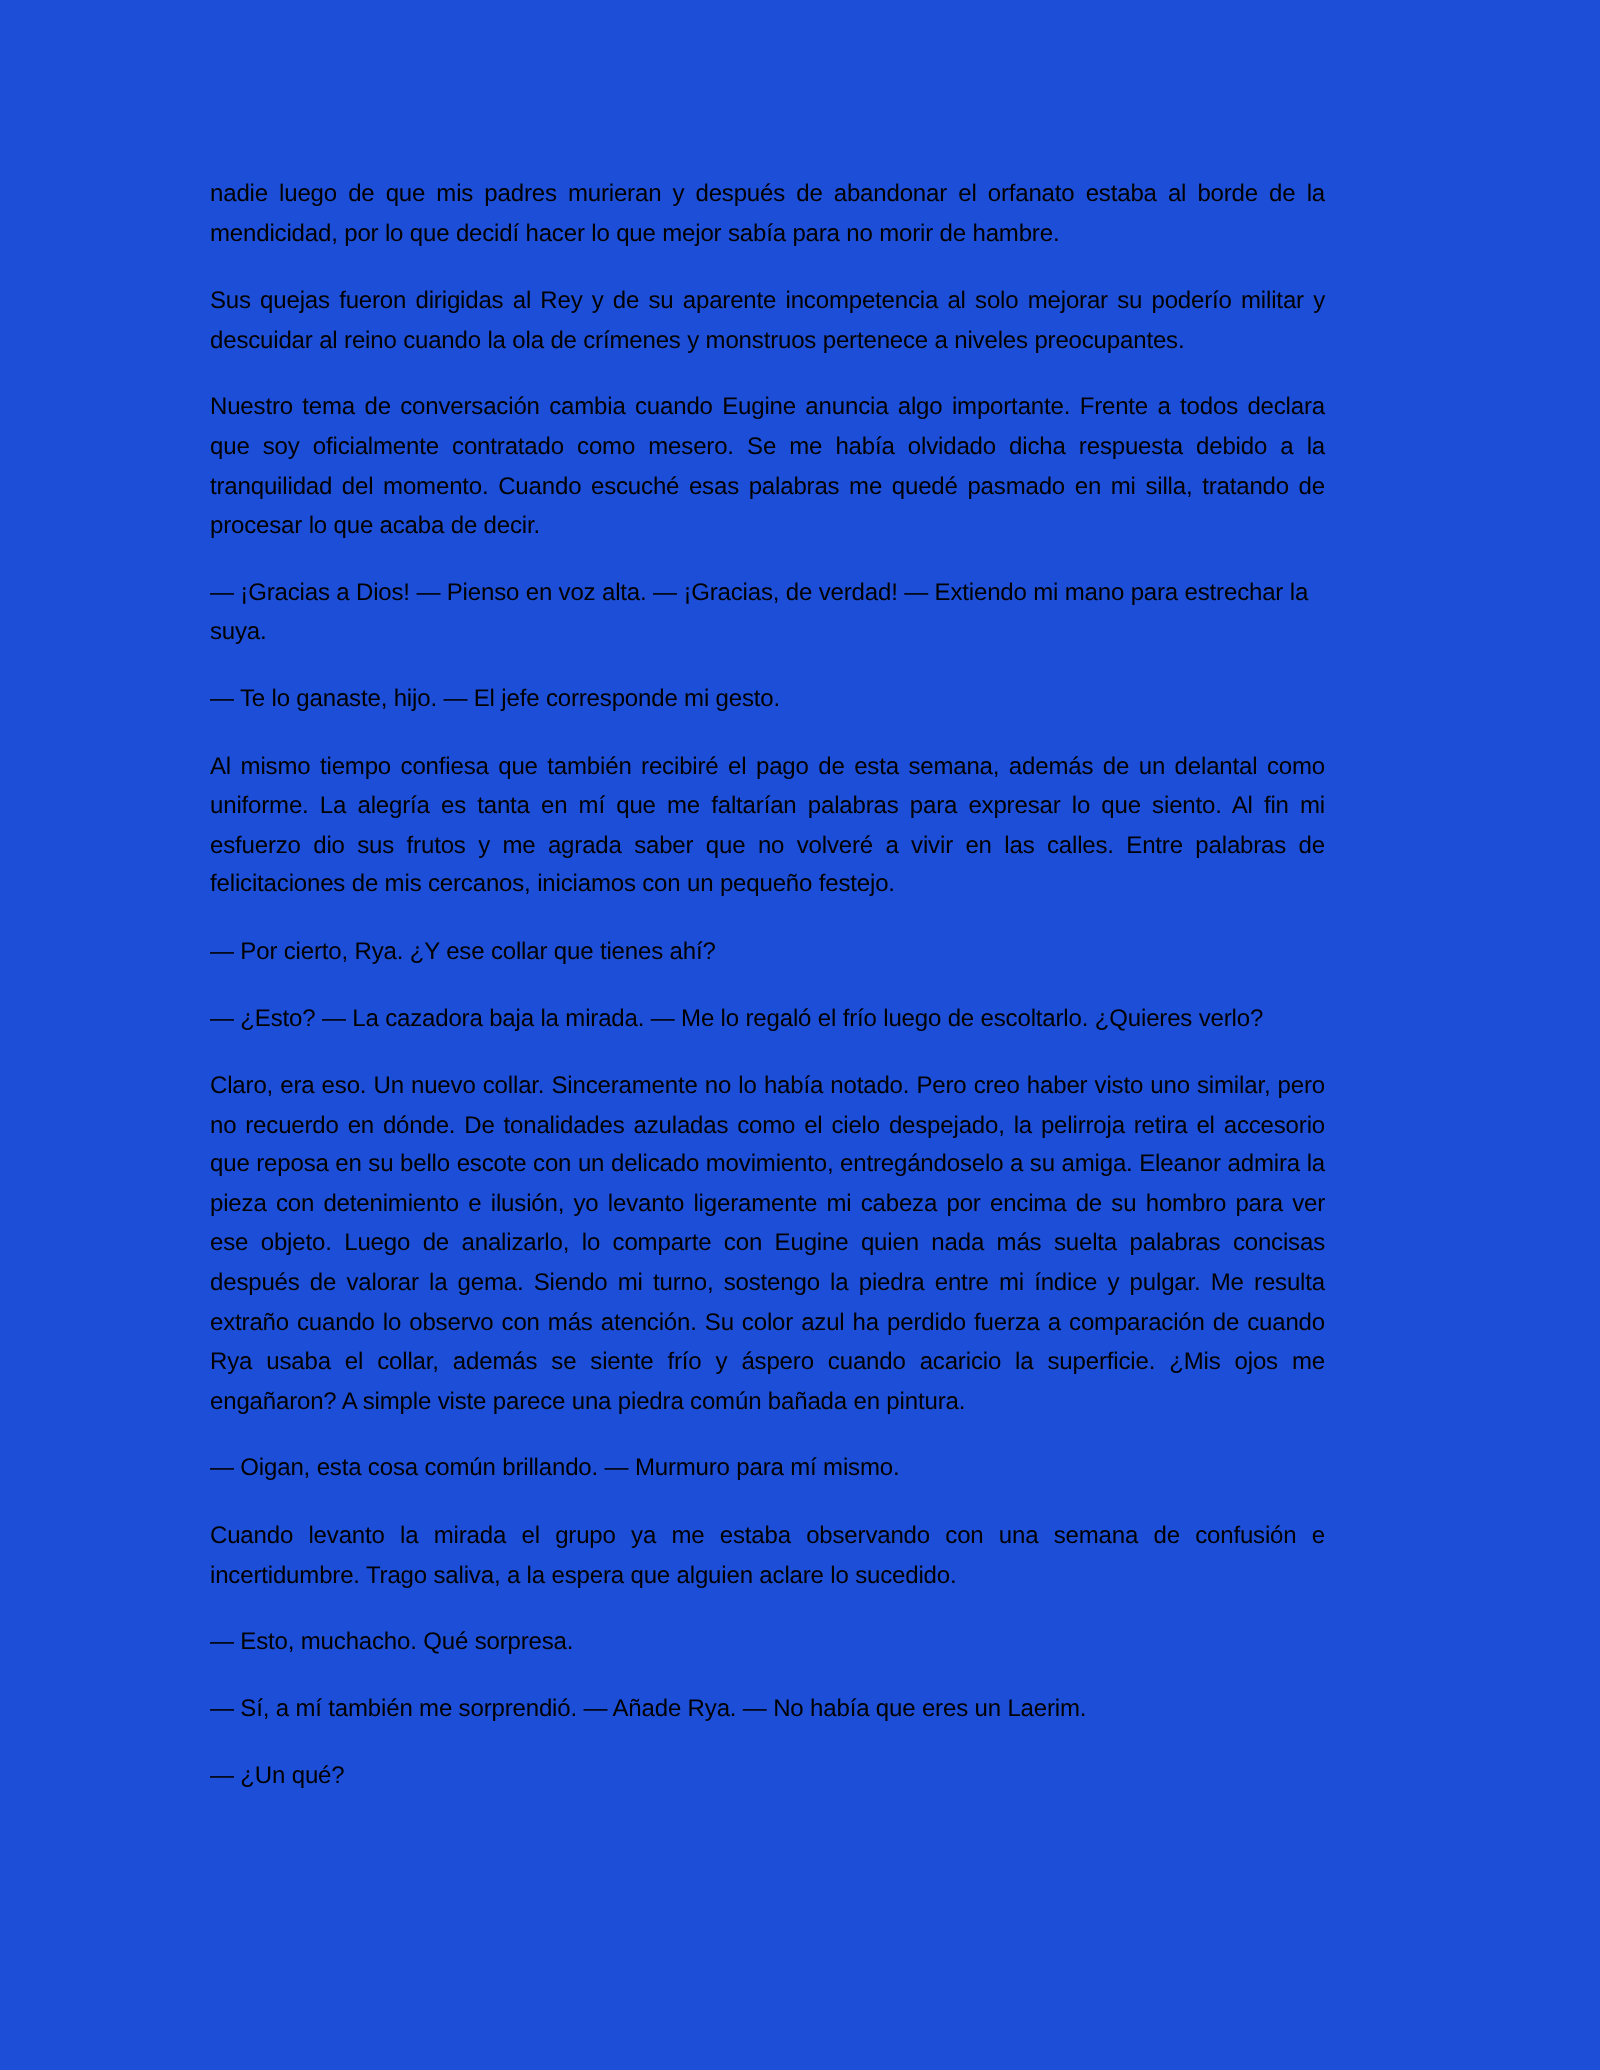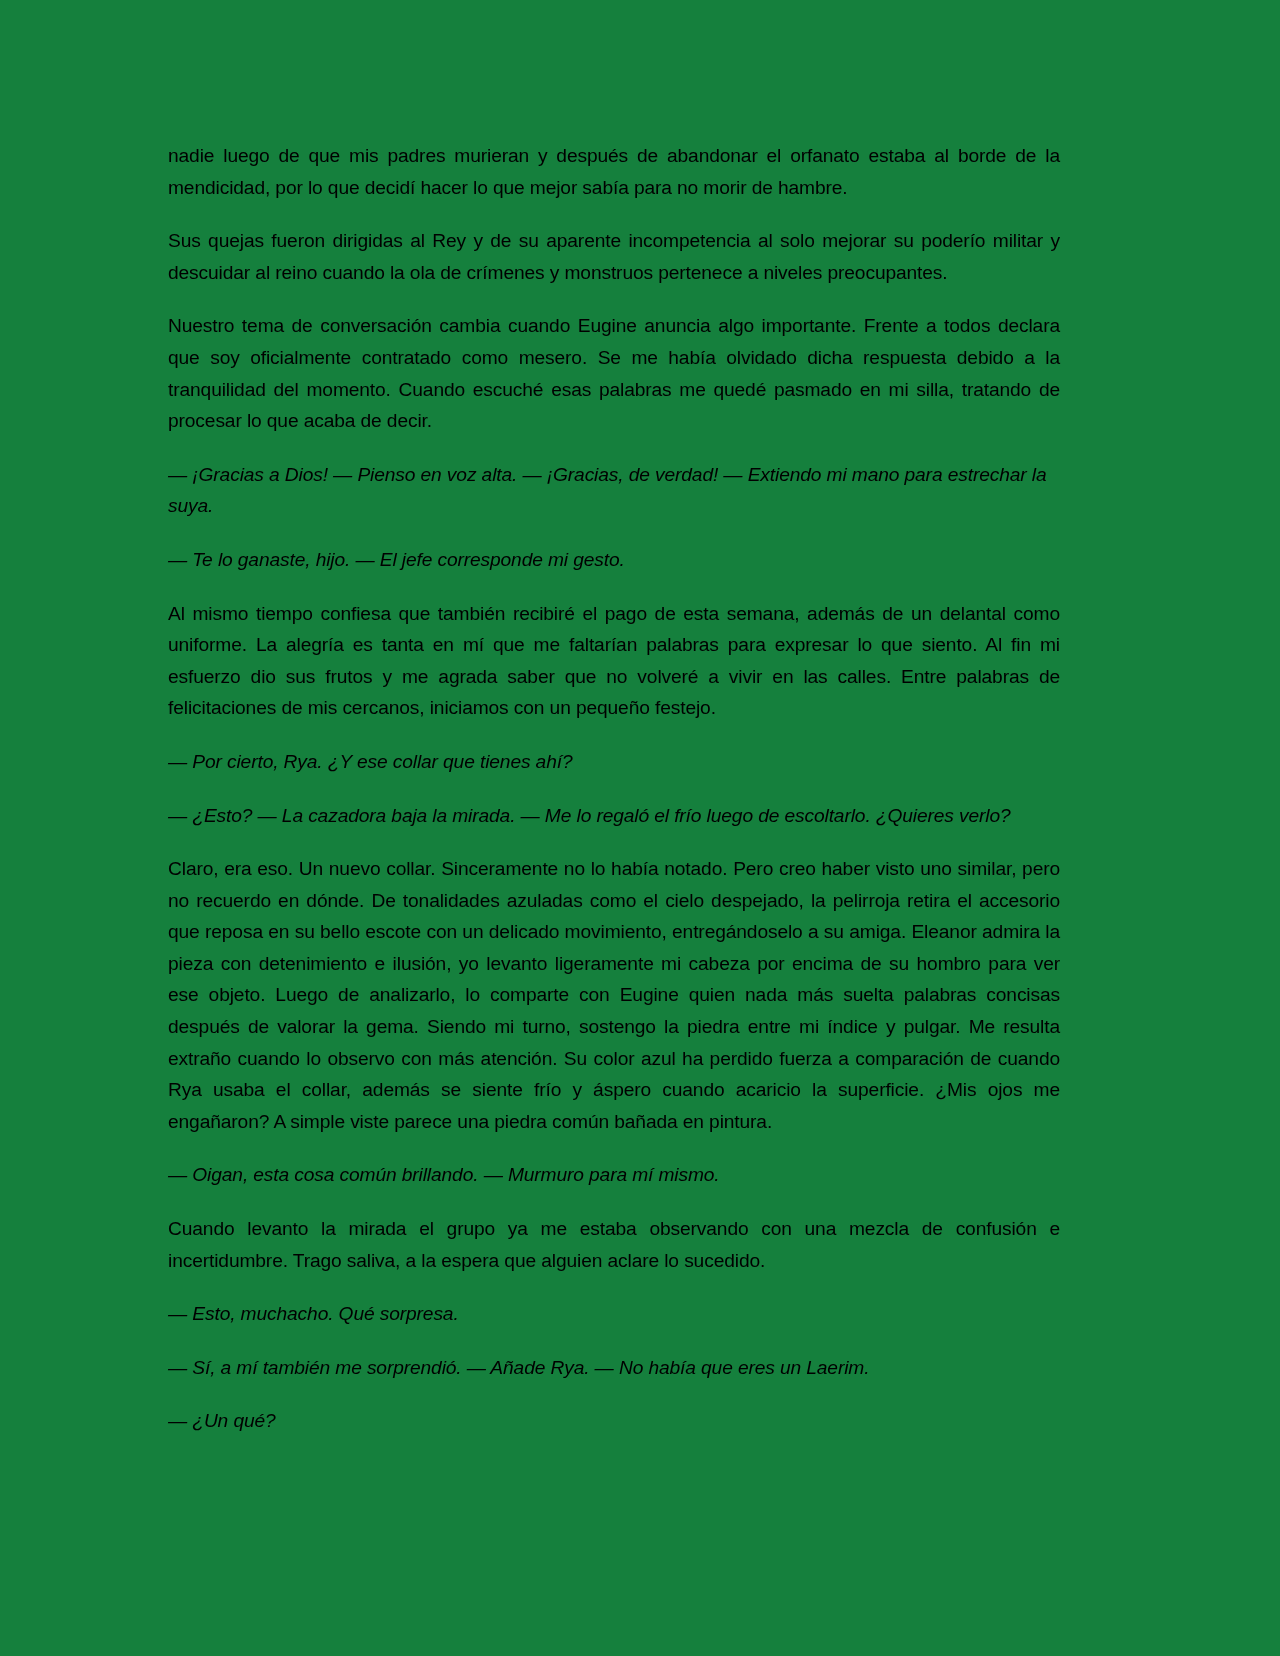--- a/index.html
+++ b/index.html
@@ -9,21 +9,21 @@
     background: #ffffff;
   }
   body {
     font-family: "Liberation Sans", "DejaVu Sans", sans-serif;
     color: #000000;
   }
   .page {
     position: relative;
     width: 1280px;
     height: 1656px;
-    background: #15803d;
+    background: #1d4ed8;
     margin: 0 auto;
     overflow: hidden;
     box-sizing: border-box;
   }
   .text-column {
     position: absolute;
     left: 168px;
     top: 140px;
     width: 892px;
   }
@@ -38,21 +38,20 @@
     color: #000000;
     hyphens: none;
     -webkit-hyphens: none;
   }
   .para:last-child {
     margin-bottom: 0;
   }
   
   .para.dialogue {
     text-align: left;
-    font-style: italic;
   }
 </style>
 </head>
 <body>
 
 <div class="page">
   <div class="text-column">
 
     <p class="para">nadie luego de que mis padres murieran y después de abandonar el orfanato estaba al borde de la mendicidad, por lo que decidí hacer lo que mejor sabía para no morir de hambre.</p>
 
@@ -68,21 +67,21 @@
 
     <p class="para dialogue">— Por cierto, Rya. ¿Y ese collar que tienes ahí?</p>
 
     <p class="para dialogue">— ¿Esto? — La cazadora baja la mirada. — Me lo regaló el frío luego de escoltarlo. ¿Quieres verlo?</p>
 
     <p class="para">Claro, era eso. Un nuevo collar. Sinceramente no lo había notado. Pero creo haber visto uno similar, pero no recuerdo en dónde. De tonalidades azuladas como el cielo despejado, la pelirroja retira el accesorio que reposa en su bello escote con un delicado movimiento, entregándoselo a su amiga. Eleanor admira la pieza con detenimiento e ilusión, yo levanto ligeramente mi cabeza por encima de su hombro para ver ese objeto. Luego de analizarlo, lo comparte con Eugine quien nada más suelta palabras concisas después de valorar la gema. Siendo mi turno, sostengo la piedra entre mi índice y pulgar. Me resulta extraño cuando lo observo con más atención. Su color azul ha perdido fuerza a comparación de cuando Rya usaba el collar, además se siente frío y áspero cuando acaricio la superficie. ¿Mis ojos me engañaron? A simple viste parece una piedra común bañada en pintura.</p>
 
     <p class="para dialogue">— Oigan, esta cosa común brillando. — Murmuro para mí mismo.</p>
 
 
-    <p class="para">Cuando levanto la mirada el grupo ya me estaba observando con una mezcla de confusión e incertidumbre. Trago saliva, a la espera que alguien aclare lo sucedido.</p>
+    <p class="para">Cuando levanto la mirada el grupo ya me estaba observando con una semana de confusión e incertidumbre. Trago saliva, a la espera que alguien aclare lo sucedido.</p>
 
     <p class="para dialogue">— Esto, muchacho. Qué sorpresa.</p>
 
     <p class="para dialogue">— Sí, a mí también me sorprendió. — Añade Rya. — No había que eres un Laerim.</p>
 
     <p class="para dialogue">— ¿Un qué?</p>
 
   </div>
 </div>
 

